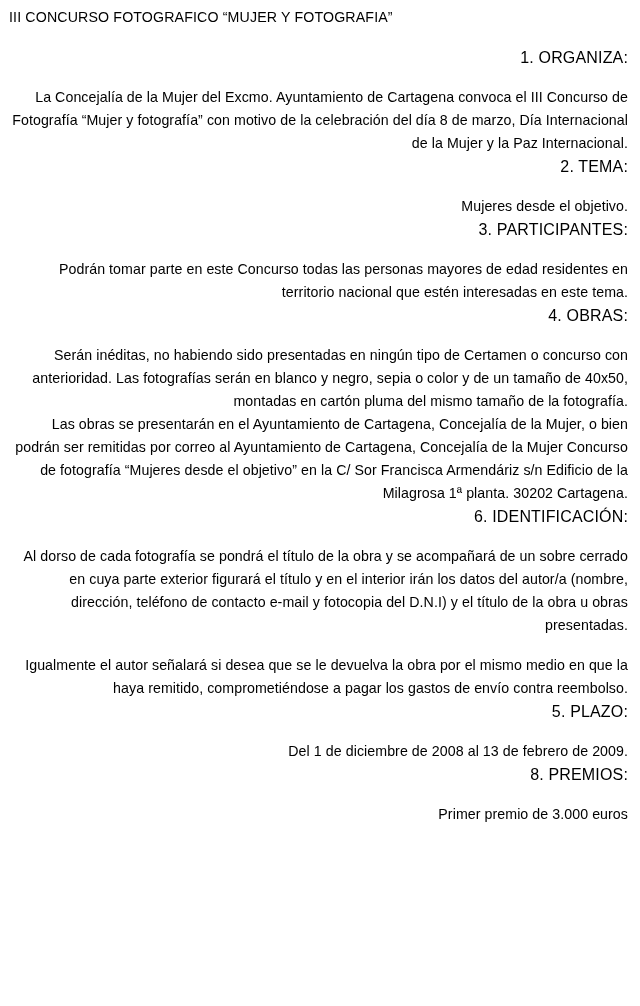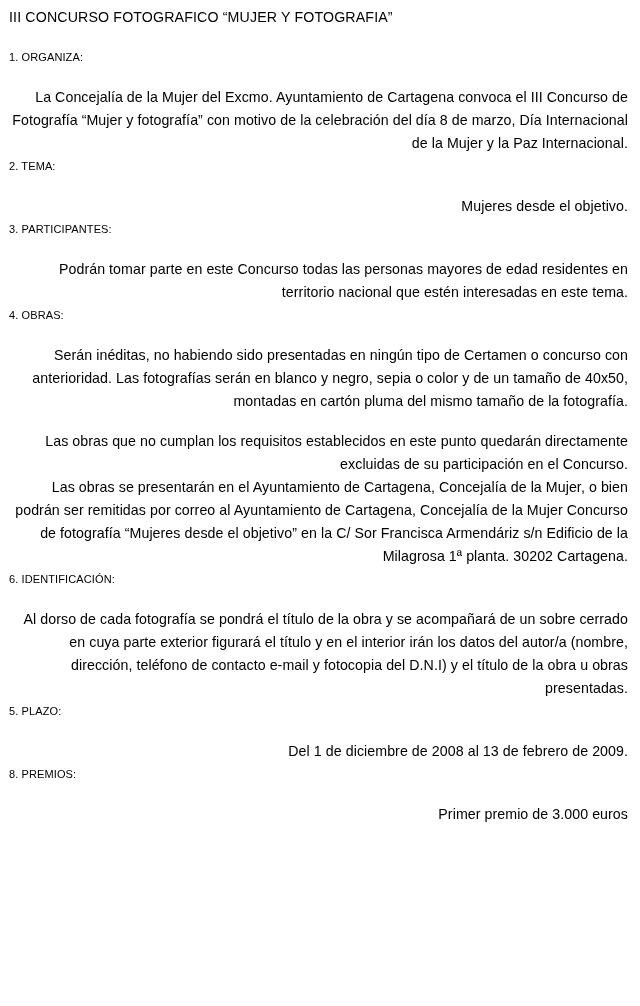--- a/index.html
+++ b/index.html
@@ -24,25 +24,26 @@
   }
   .doc-title {
     font-size: 14.2px;
     line-height: 23px;
     margin: 0 0 17px 0;
     font-weight: normal;
     letter-spacing: 0.01em;
     white-space: nowrap;
   }
   .section-heading {
-    font-size: 11px;
+    font-size: 16px;
     line-height: 23px;
     margin: 0 0 17px 0;
     font-weight: normal;
     letter-spacing: 0.01em;
+    text-align: right;
   }
   .body-par {
     font-size: 14.2px;
     line-height: 23px;
     margin: 0 0 17px 0;
     font-weight: normal;
     letter-spacing: 0.005em;
     max-width: 619px;
     text-align: right;
   }
@@ -68,30 +69,30 @@
   </div>
 
   <div class="section">
     <div class="section-heading">3. PARTICIPANTES:</div>
     <p class="body-par">Podrán tomar parte en este Concurso todas las personas mayores de edad residentes en territorio nacional que estén interesadas en este tema.</p>
   </div>
 
   <div class="section">
     <div class="section-heading">4. OBRAS:</div>
     <p class="body-par">Serán inéditas, no habiendo sido presentadas en ningún tipo de Certamen o concurso con anterioridad. Las fotografías serán en blanco y negro, sepia o color y de un tamaño de 40x50, montadas en cartón pluma del mismo tamaño de la fotografía.</p>
-    <p class="body-par">Las obras que no cumplan los requisitos establecidos en este punto quedarán directamente excluidas de su participación en el Concurso.</p>
   </div>
 
   <div class="section">
     <p class="body-par">Las obras se presentarán en el Ayuntamiento de Cartagena, Concejalía de la Mujer, o bien podrán ser remitidas por correo al Ayuntamiento de Cartagena, Concejalía de la Mujer Concurso de fotografía “Mujeres desde el objetivo” en la C/ Sor Francisca Armendáriz s/n Edificio de la Milagrosa 1ª planta. 30202 Cartagena.</p>
   </div>
 
   <div class="section">
     <div class="section-heading">6. IDENTIFICACIÓN:</div>
     <p class="body-par">Al dorso de cada fotografía se pondrá el título de la obra y se acompañará de un sobre cerrado en cuya parte exterior figurará el título y en el interior irán los datos del autor/a (nombre, dirección, teléfono de contacto e-mail y fotocopia del D.N.I) y el título de la obra u obras presentadas.</p>
+    <p class="body-par">Igualmente el autor señalará si desea que se le devuelva la obra por el mismo medio en que la haya remitido, comprometiéndose a pagar los gastos de envío contra reembolso.</p>
   </div>
 
   <div class="section">
     <div class="section-heading">5. PLAZO:</div>
     <p class="body-par">Del 1 de diciembre de 2008 al 13 de febrero de 2009.</p>
   </div>
 
   <div class="section">
     <div class="section-heading">8. PREMIOS:</div>
     <p class="body-par">Primer premio de 3.000 euros</p>

